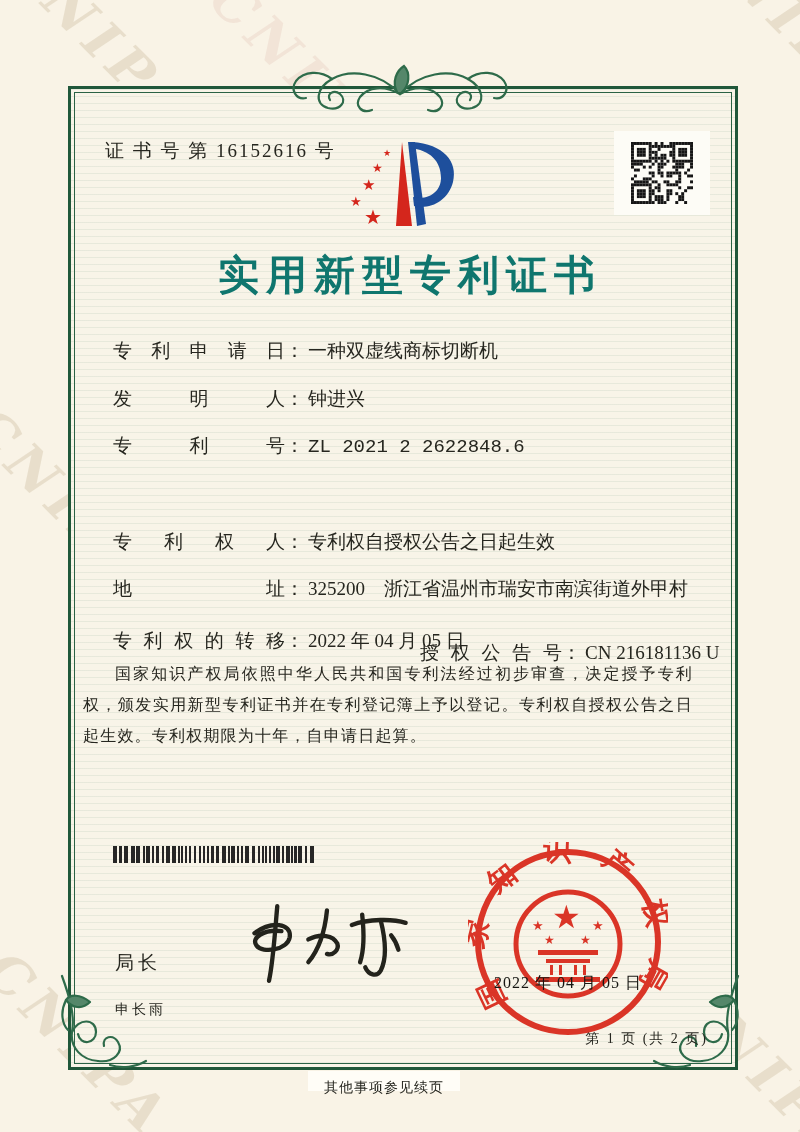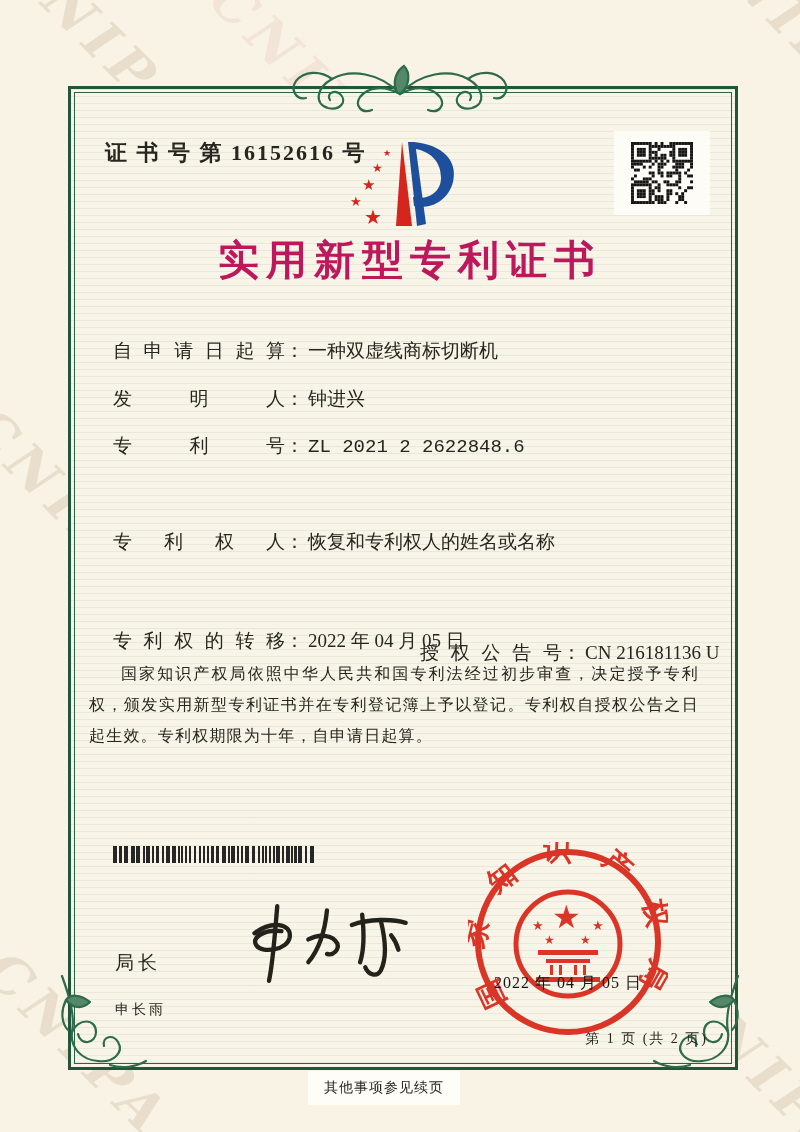--- a/index.html
+++ b/index.html
@@ -16,47 +16,47 @@
   
   .frame{position:absolute;left:68px;top:86px;width:664px;height:978px;z-index:3;
          border:3px solid #20573a;background:
          repeating-linear-gradient(180deg, rgba(118,156,133,0.13) 0 1px, rgba(0,0,0,0) 1px 7px),
          #f8f4e8;}
   .frame-inner{position:absolute;left:3px;top:3px;right:3px;bottom:3px;border:1px solid #2a6245;}
   .orn-top{position:absolute;left:280px;top:56px;width:240px;height:60px;z-index:4;}
   .orn-bl{position:absolute;left:50px;top:972px;width:100px;height:105px;z-index:4;transform:scaleX(-1);}
   .orn-br{position:absolute;left:650px;top:972px;width:100px;height:105px;z-index:4;}
   
-  .certno{position:absolute;left:105px;top:138px;font-size:22px;letter-spacing:2px;z-index:5;font-weight:bold;}
+  .certno{position:absolute;left:105px;top:138px;font-size:19px;letter-spacing:2px;z-index:5;}
   .logo{position:absolute;left:340px;top:134px;width:122px;height:100px;z-index:5;}
   .qrbox{position:absolute;left:614px;top:131px;width:96px;height:84px;background:#fdfcf6;z-index:5;}
   .qr{position:absolute;left:17px;top:11px;width:62px;height:62px;}
-  .title{position:absolute;left:78px;top:233px;width:664px;text-align:center;font-size:41px;
-         font-weight:bold;letter-spacing:7px;color:#be185d;z-index:5;}
+  .title{position:absolute;left:78px;top:248px;width:664px;text-align:center;font-size:41px;
+         font-weight:bold;letter-spacing:7px;color:#0f766e;z-index:5;}
   .row{position:absolute;left:113px;font-size:19px;line-height:26px;z-index:5;white-space:nowrap;}
   .flabel{display:inline-block;width:172px;text-align:justify;text-align-last:justify;vertical-align:top;}
   .flabel2{display:inline-block;width:142px;text-align:justify;text-align-last:justify;vertical-align:top;}
   .fcolon{display:inline-block;vertical-align:top;}
   .fvalue{display:inline-block;vertical-align:top;padding-left:4px;}
   .r0{top:338px;} .r1{top:386px;} .r2{top:434px;font-family:Liberation Mono, monospace;} .r3{top:481px;} .r4{top:529px;} .r5{top:576px;}
   .rg{top:628px;}
   .grant2{position:absolute;left:307px;top:12px;}
-  .paras{position:absolute;left:89px;top:658px;width:610px;z-index:5;font-size:16px;
+  .paras{position:absolute;left:83px;top:658px;width:610px;z-index:5;font-size:16px;
          line-height:31px;letter-spacing:1.2px;text-align:justify;}
   .paras p{margin:0;text-indent:2em;}
   .barcode{position:absolute;left:113px;top:846px;width:205px;height:17px;z-index:5;}
   .signer-title{position:absolute;left:115px;top:918px;font-size:19px;letter-spacing:4px;z-index:5;margin-top:32px;}
   .signer-name{position:absolute;left:115px;top:1001px;font-size:14px;letter-spacing:3px;z-index:5;}
   .signature{position:absolute;left:238px;top:898px;width:180px;height:88px;z-index:5;}
   .seal{position:absolute;left:468px;top:842px;width:200px;height:200px;z-index:6;opacity:0.95;}
   .seal-date{position:absolute;left:458px;top:973px;width:220px;text-align:center;font-size:16px;
              letter-spacing:1px;color:#161612;z-index:7;}
   .footer-page{position:absolute;left:68px;top:1030px;width:640px;text-align:right;font-size:14px;
                letter-spacing:2px;z-index:5;}
-  .note-box{position:absolute;left:308px;top:1071px;width:152px;height:34px;background:#fffdf7;
+  .note-box{position:absolute;left:308px;top:1071px;width:152px;height:20px;background:#fffdf7;
             z-index:5;text-align:center;line-height:34px;font-size:14px;letter-spacing:1px;}
 </style>
 </head>
 <body>
 
 <div class="page">
 
   <span class="wm wm1">CNIPA</span>
   <span class="wm wm2 pink">CNIPA</span>
   <span class="wm wm3">CNIPA</span>
@@ -342,30 +342,33 @@
         <rect x="30" y="60" width="3" height="3"></rect>
         <rect x="33" y="60" width="3" height="3"></rect>
         <rect x="45" y="60" width="3" height="3"></rect>
         <rect x="54" y="60" width="3" height="3"></rect>
       </svg>
   </div>
 
   <div class="title">实用新型专利证书</div>
 
   <div class="row r0">
-    <span class="flabel">自申请日起算</span><span class="fcolon">：</span><span class="fvalue">一种双虚线商标切断机</span>
+    <span class="flabel">专利申请日</span><span class="fcolon">：</span><span class="fvalue">一种双虚线商标切断机</span>
   </div>
   <div class="row r1">
     <span class="flabel">发明人</span><span class="fcolon">：</span><span class="fvalue">钟进兴</span>
   </div>
   <div class="row r2">
     <span class="flabel">专利号</span><span class="fcolon">：</span><span class="fvalue">ZL 2021 2 2622848.6</span>
   </div>
   <div class="row r4">
-    <span class="flabel">专利权人</span><span class="fcolon">：</span><span class="fvalue">恢复和专利权人的姓名或名称</span>
+    <span class="flabel">专利权人</span><span class="fcolon">：</span><span class="fvalue">专利权自授权公告之日起生效</span>
+  </div>
+  <div class="row r5">
+    <span class="flabel">地址</span><span class="fcolon">：</span><span class="fvalue">325200　浙江省温州市瑞安市南滨街道外甲村</span>
   </div>
   <div class="row rg">
     <span class="flabel">专利权的转移</span><span class="fcolon">：</span><span class="fvalue">2022 年 04 月 05 日</span>
     <span class="grant2">
       <span class="flabel2">授权公告号</span><span class="fcolon">：</span><span class="fvalue">CN 216181136 U</span>
     </span>
   </div>
 
   <div class="paras">
     <p>国家知识产权局依照中华人民共和国专利法经过初步审查，决定授予专利权，颁发实用新型专利证书并在专利登记簿上予以登记。专利权自授权公告之日起生效。专利权期限为十年，自申请日起算。</p>

